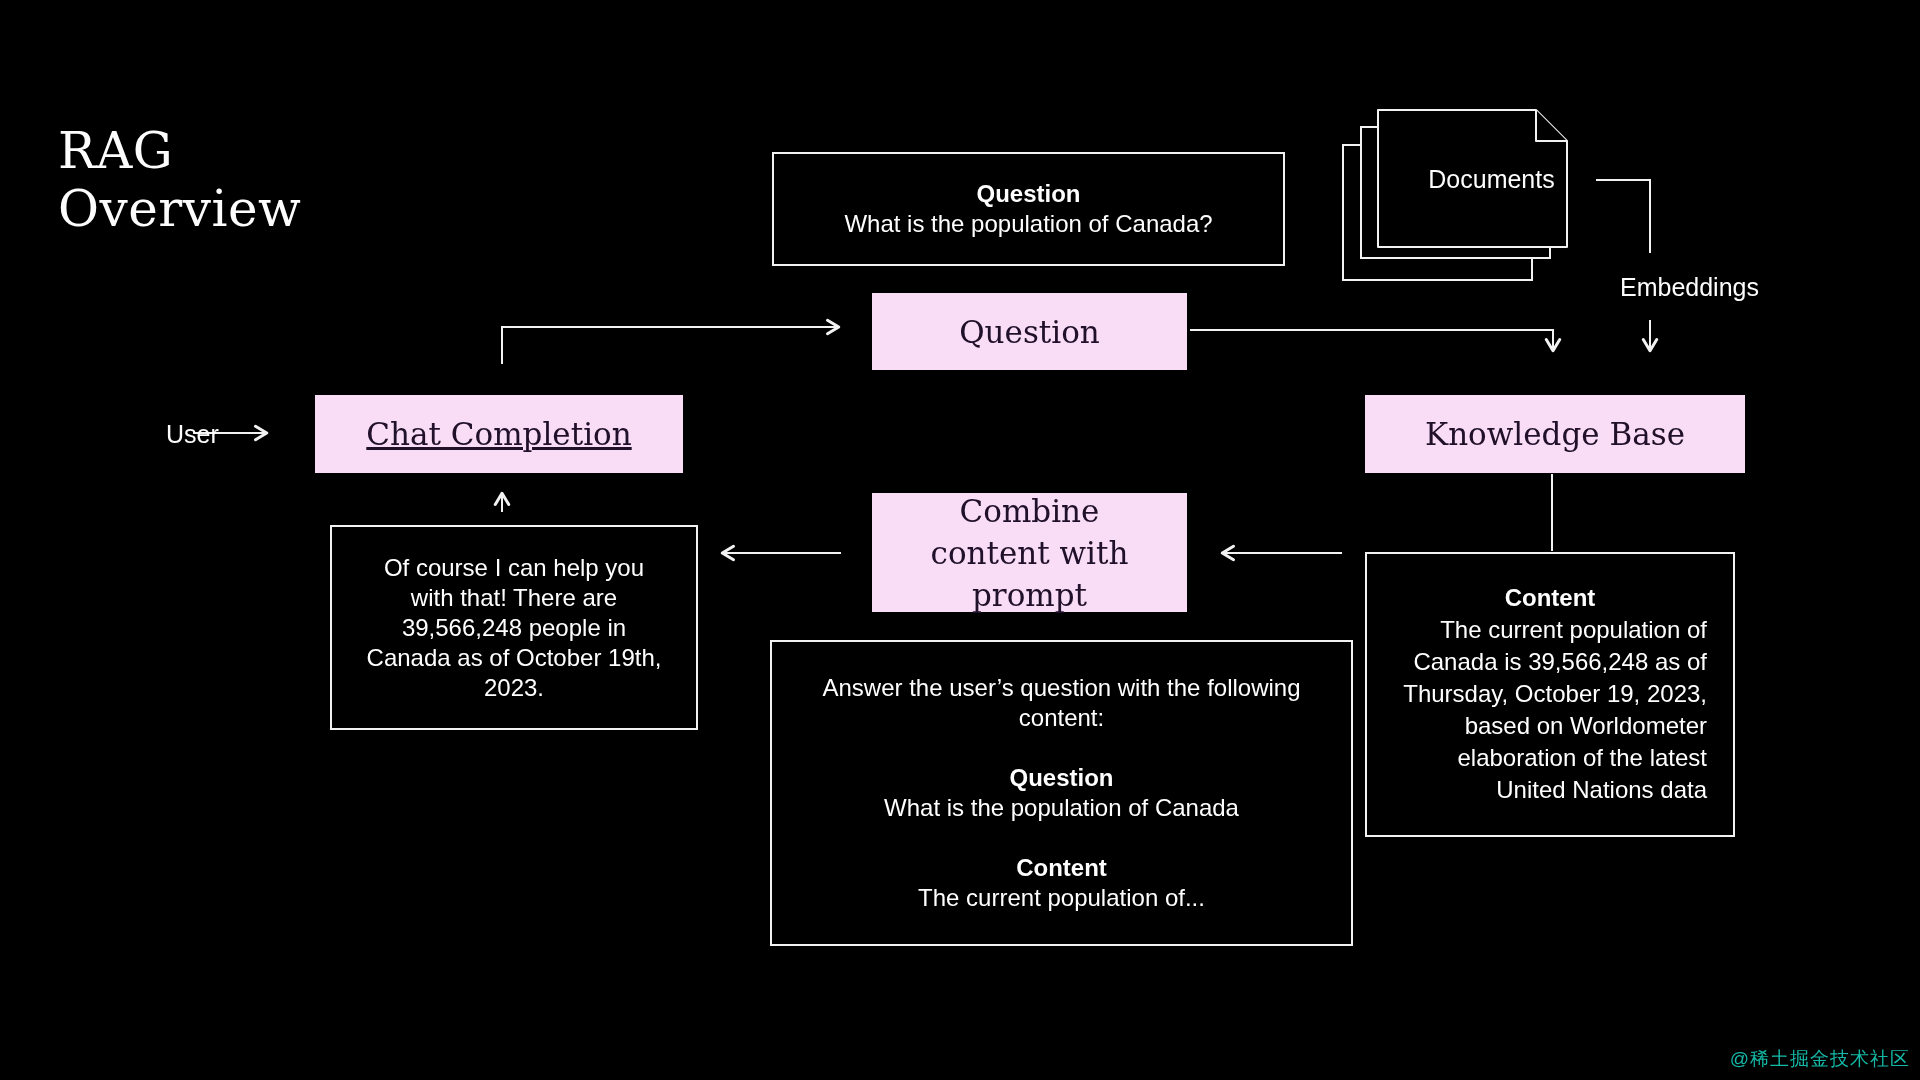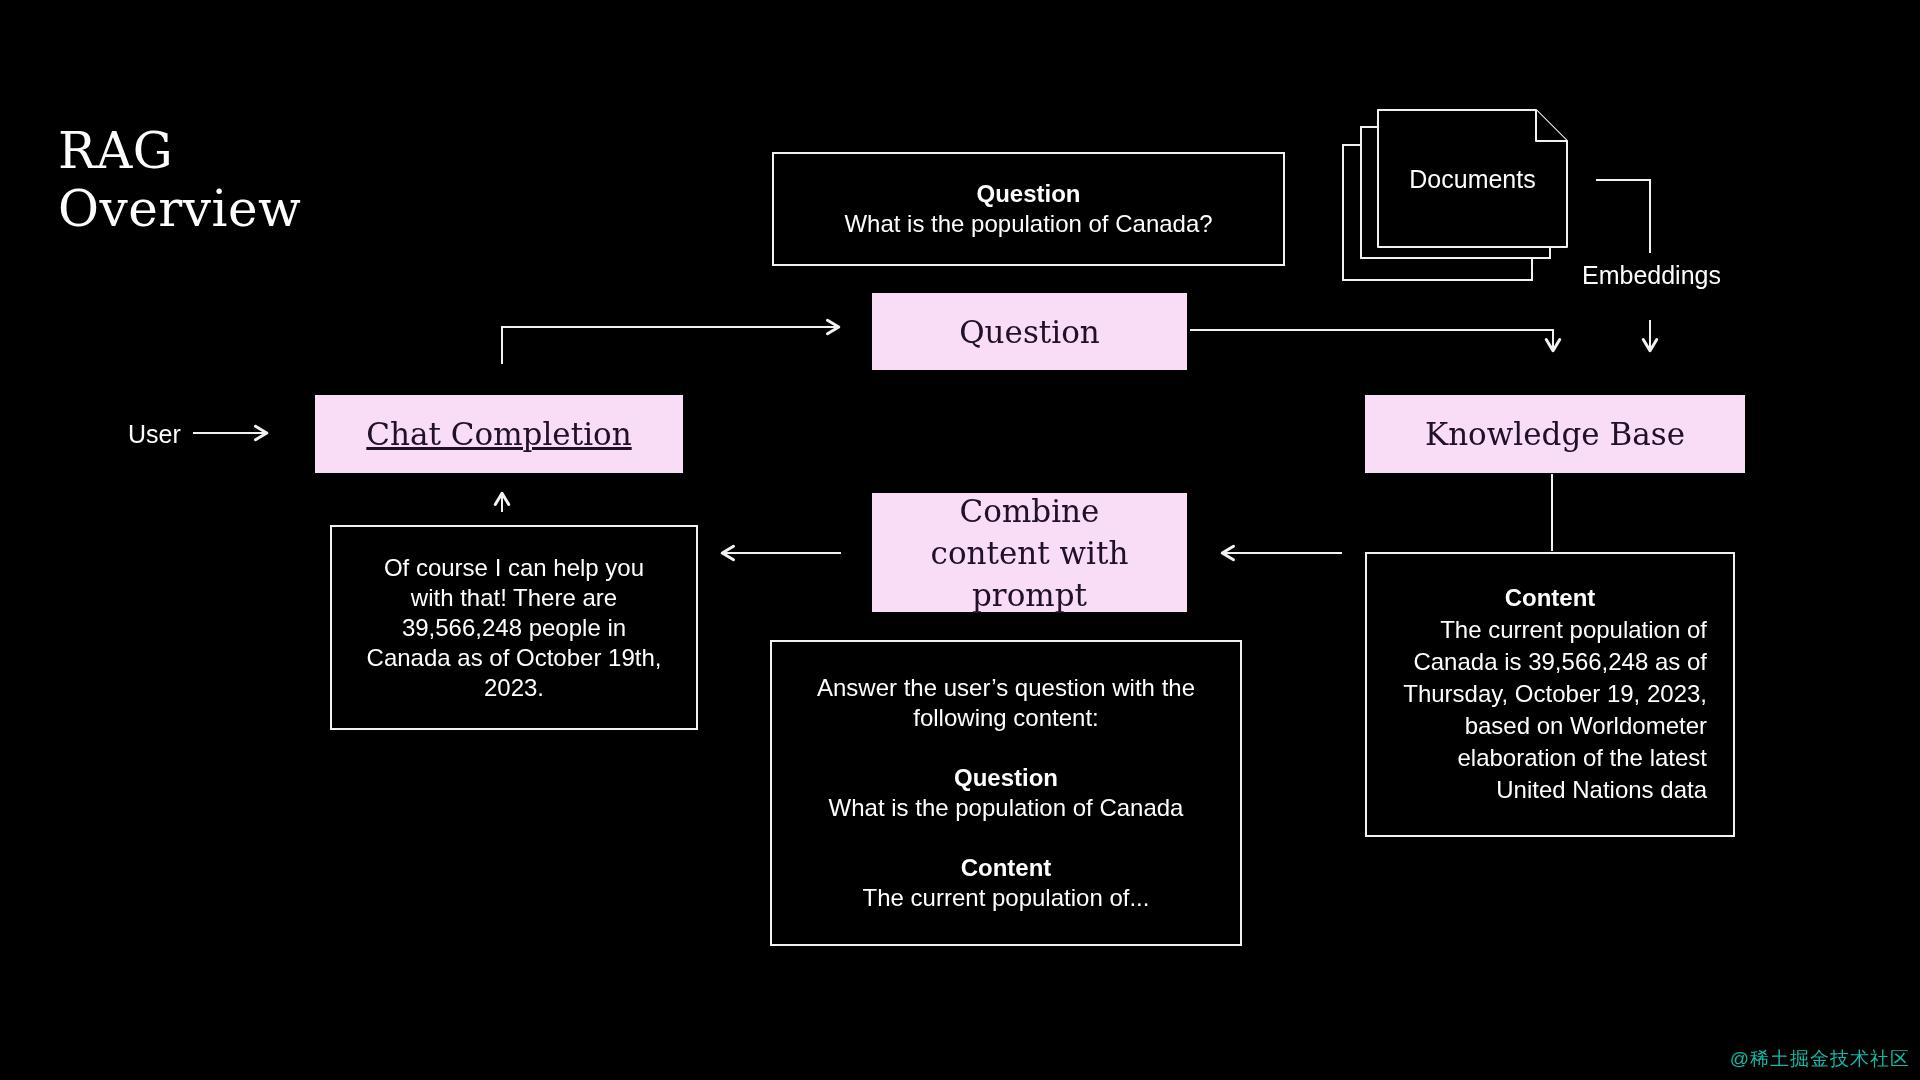--- a/index.html
+++ b/index.html
@@ -17,21 +17,21 @@
   .card{
     position:absolute;box-sizing:border-box;
     display:flex;flex-direction:column;align-items:center;justify-content:center;
     text-align:center;
   }
   .outline-card{background:#000;border:2px solid #f2f2f2;}
   .pink-card{background:#f9ddf7;color:#20102a;}
   .step-label{font-size:31px;line-height:40px;}
   .card-heading{font-weight:700;font-size:24px;line-height:30px;}
   .card-body{font-weight:400;font-size:24px;line-height:30px;}
-  .label-sans{font-size:25px;line-height:30px;color:#fdfdfd;}
+  .label-sans{font-size:25px;line-height:30px;color:#fdfdfd;padding-left:38px;}
   .watermark{
     right:10px;top:1046px;font-size:19px;color:#14b8a6;letter-spacing:1px;
   }
   svg.overlay{position:absolute;left:0;top:0;width:1920px;height:1080px;}
 </style>
 </head>
 <body>
 
 <div class="canvas">
 
@@ -64,21 +64,21 @@
 
   <div class="card outline-card" style="left:772px;top:152px;width:513px;height:114px;padding:0 20px;">
     <div class="card-heading">Question</div>
     <div class="card-body">What is the population of Canada?</div>
   </div>
 
   <div class="card label-sans" style="left:1378px;top:110px;width:189px;height:137px;">
     <span>Documents</span>
   </div>
 
-  <div class="abs label-sans" style="left:1582px;top:260px;width:170px;">
+  <div class="abs label-sans" style="left:1582px;top:272px;width:170px;">
     <span>Embeddings</span>
   </div>
 
   <div class="card pink-card serif step-label" style="left:872px;top:293px;width:315px;height:77px;">
     <span>Question</span>
   </div>
 
   <div class="abs label-sans" style="left:128px;top:419px;width:80px;">
     <span>User</span>
   </div>
@@ -92,21 +92,21 @@
   </div>
 
   <div class="card pink-card serif" style="left:872px;top:493px;width:315px;height:119px;padding:0 28px;font-size:31px;line-height:42px;">
     <span>Combine content with prompt</span>
   </div>
 
   <div class="card outline-card" style="left:315px;top:525px;width:368px;height:205px;padding:0 32px;margin-left:15px;">
     <div class="card-body">Of course I can help you with that! There are 39,566,248 people in Canada as of October 19th, 2023.</div>
   </div>
 
-  <div class="card outline-card" style="left:770px;top:640px;width:472px;height:306px;padding:0 24px;">
+  <div class="card outline-card" style="left:770px;top:640px;width:583px;height:306px;padding:0 24px;">
     <div class="card-body">Answer the user’s question with the following content:</div>
     <div class="card-heading" style="margin-top:30px;">Question</div>
     <div class="card-body">What is the population of Canada</div>
     <div class="card-heading" style="margin-top:30px;">Content</div>
     <div class="card-body">The current population of...</div>
   </div>
 
   <div class="card outline-card" style="left:1365px;top:552px;width:370px;height:285px;padding:0 26px;">
     <div class="card-heading">Content</div>
     <div class="card-body" style="margin-top:1px;line-height:32px;text-align:right;">The current population of Canada is 39,566,248 as of Thursday, October 19, 2023, based on Worldometer elaboration of the latest United Nations data</div>

